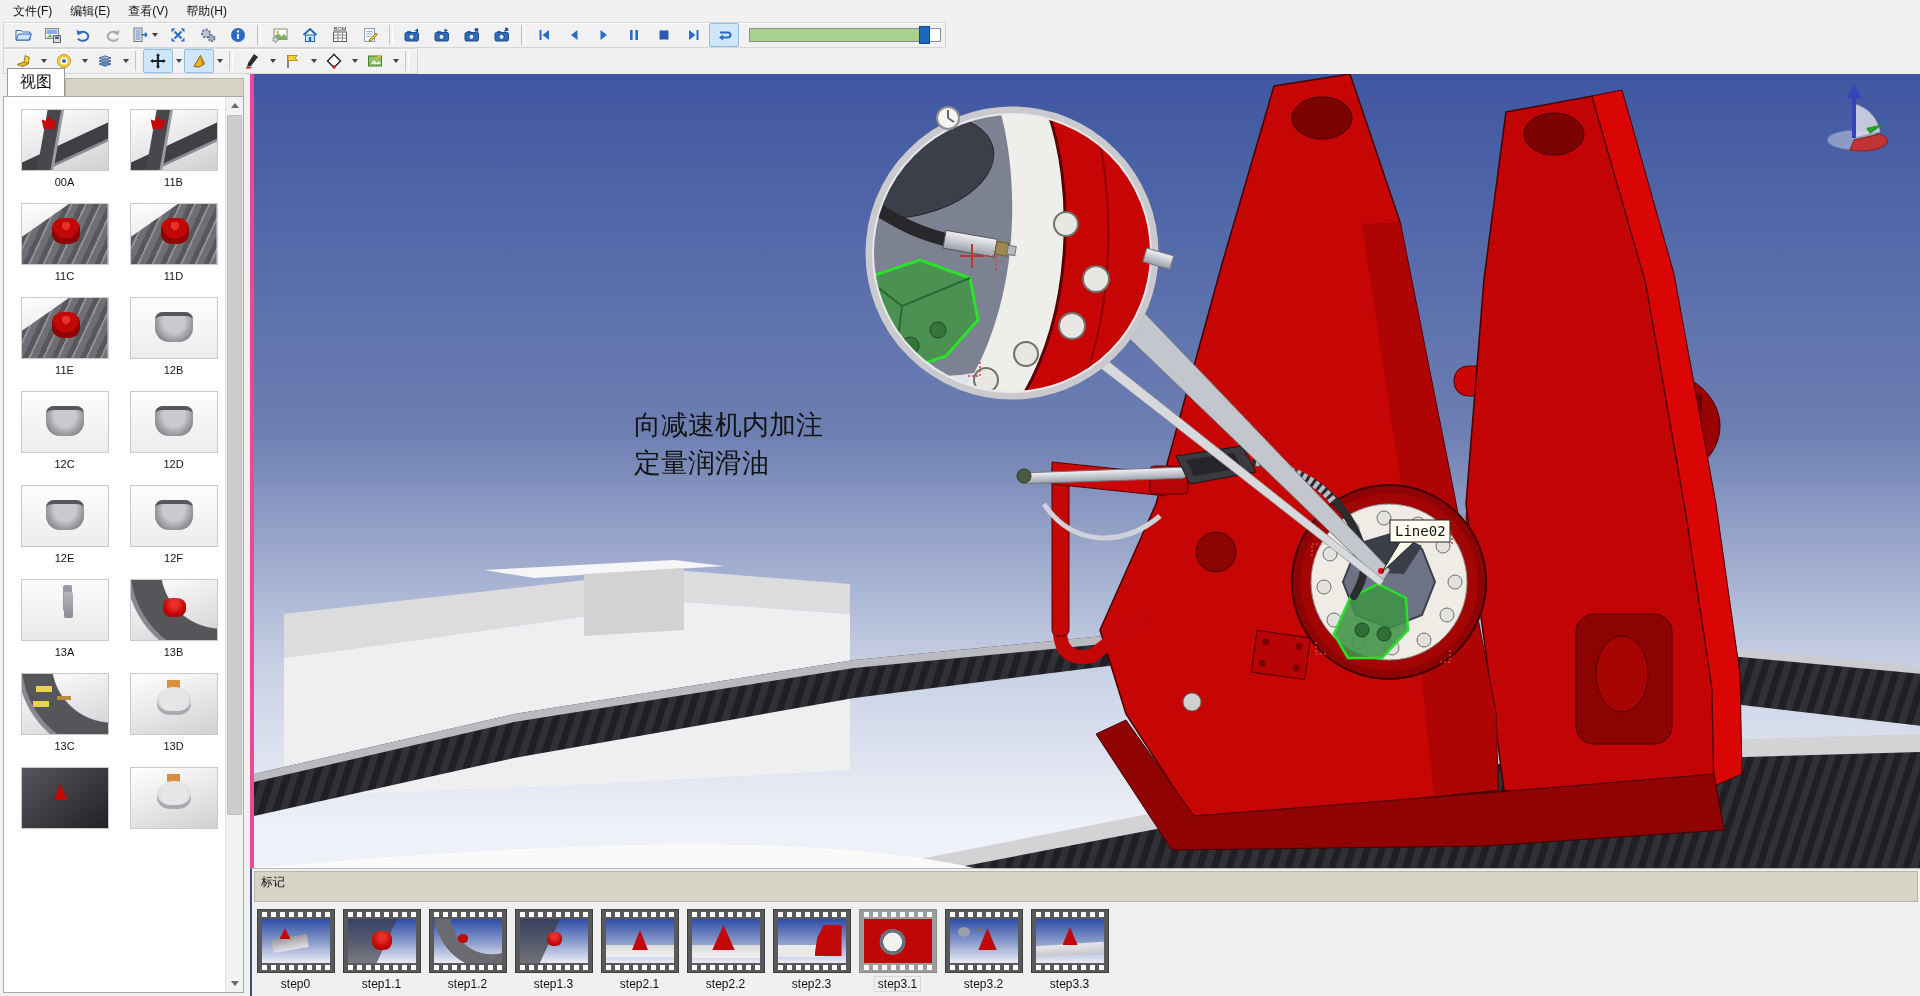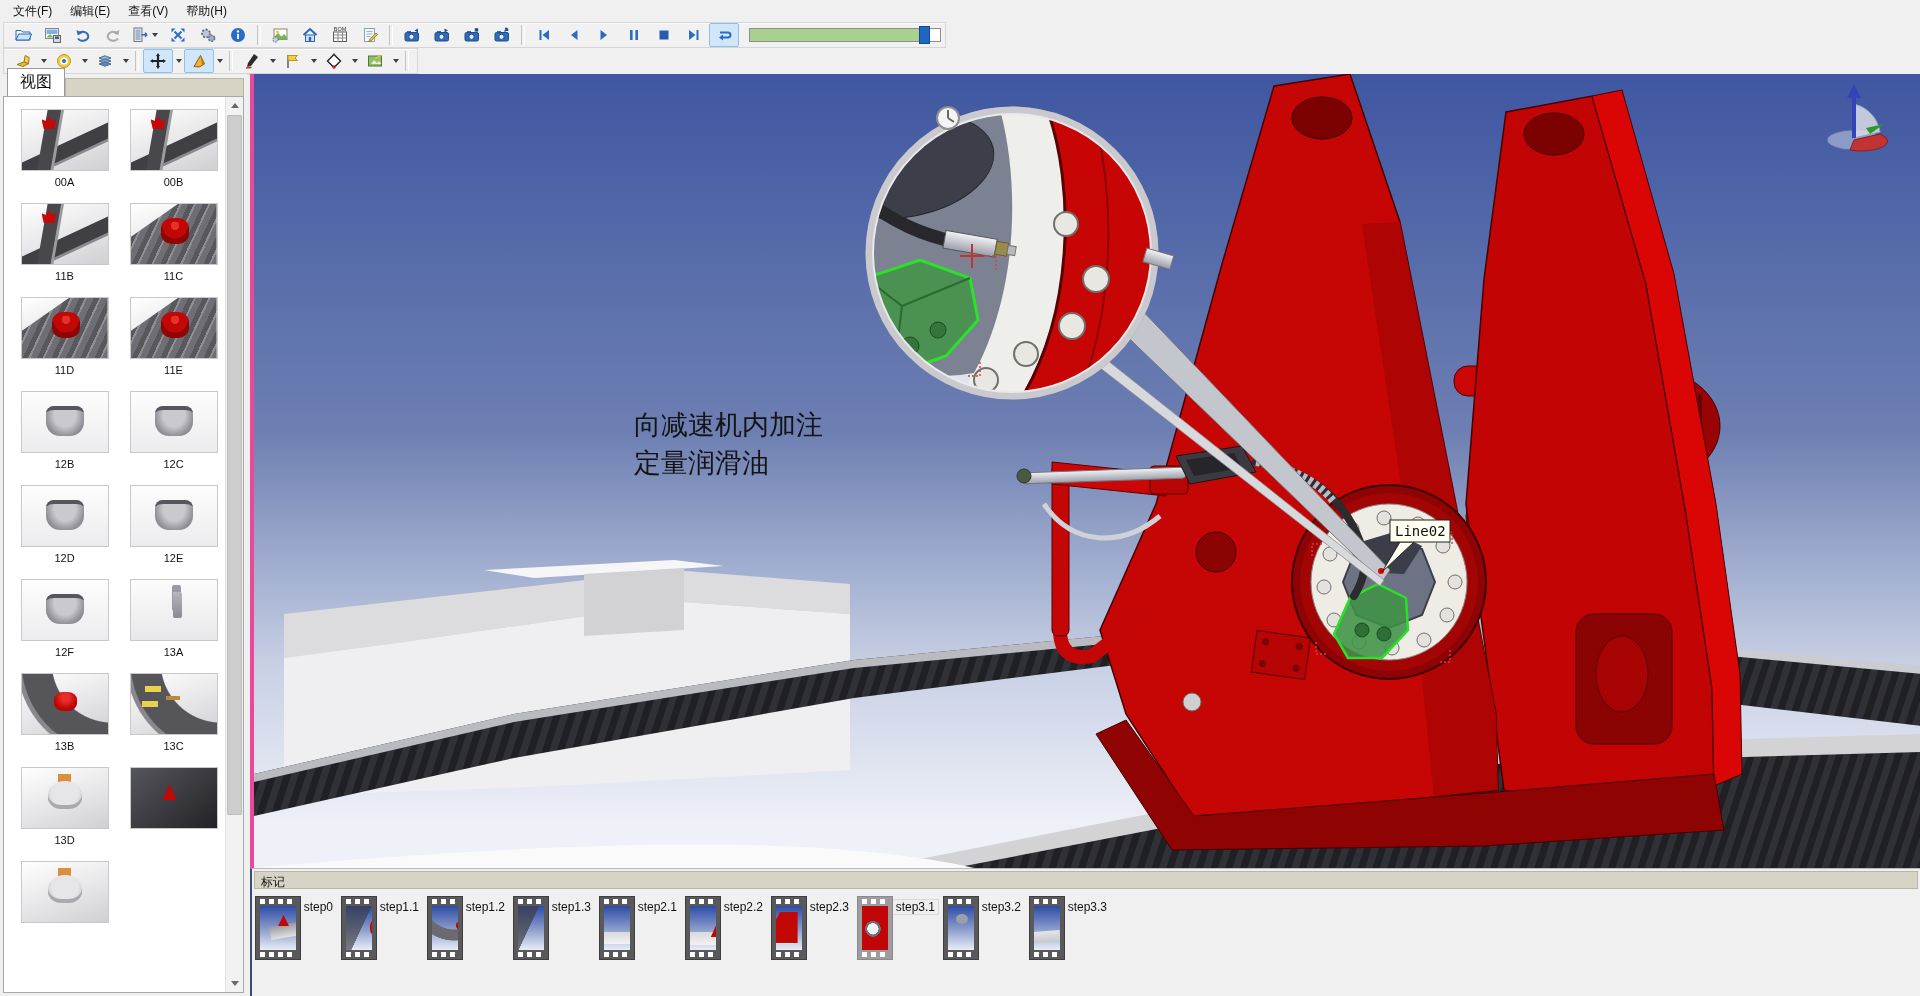--- a/index.html
+++ b/index.html
@@ -77,24 +77,24 @@
   .sb-up{top:0;} .sb-down{bottom:0;}
   .arr-up{width:0;height:0;border-left:4px solid transparent;border-right:4px solid transparent;border-bottom:5px solid #6a6a6a;}
   .arr-down{width:0;height:0;border-left:4px solid transparent;border-right:4px solid transparent;border-top:5px solid #6a6a6a;}
   .sb-thumb{position:absolute;left:1px;right:1px;top:18px;height:78%;background:#cdcdcd;border:1px solid #bdbdbd;border-radius:1px;}
   
   .viewport{position:absolute;left:250px;top:74px;right:0;height:794px;border-left:4px solid #ec4899;
             background:#40569e;overflow:hidden;}
   .viewport svg{display:block;}
   
   .marks{position:absolute;left:250px;right:0;top:868px;bottom:0;background:#f0f0f0;border-top:1px solid #b9b9b9;border-left:2px solid #3c4c74;}
-  .marks-header{height:18px;background:#d8d4c5;border:1px solid #bab6a7;margin:2px 2px 0 2px;
+  .marks-header{height:31px;background:#d8d4c5;border:1px solid #bab6a7;margin:2px 2px 0 2px;
                 font-size:12px;padding:2px 6px;box-sizing:border-box;}
   .steps{display:flex;align-items:flex-start;gap:5px;padding:7px 0 0 3px;}
-  .step{width:81px;display:flex;flex-direction:row;align-items:flex-start;}
+  .step{width:81px;display:flex;flex-direction:column;align-items:center;}
   .film{position:relative;width:78px;height:64px;background:#59595c;border:1px solid #3f3f42;
         padding:9px 4px;box-sizing:border-box;}
   .film::before,.film::after{content:"";position:absolute;left:4px;right:4px;height:5px;
         background:repeating-linear-gradient(90deg,#fff 0 5px,transparent 5px 9px);}
   .film::before{top:2px;} .film::after{bottom:2px;}
   .ft{position:relative;width:100%;height:100%;overflow:hidden;
       background:linear-gradient(#2d4ca6,#8fa0cd 55%,#e9edf6);}
   .ft::before,.ft::after{content:"";position:absolute;}
   .slabel{margin-top:4px;font-size:12px;padding:0 3px;}
   .step.selected .film{background:#9d9da0;border-color:#8a8a8d;}
@@ -382,24 +382,20 @@
       <span class="tabstrip"></span>
     </div>
     <div class="side-body">
       <div class="views">
 
           <div class="vcell">
             <div class="vt k-conv1"></div>
             <span class="vlabel">00A</span>
           </div>
 
-          <div class="vcell">
-            <div class="vt k-conv2"></div>
-            <span class="vlabel">00B</span>
-          </div>
 
 
           <div class="vcell">
             <div class="vt k-conv2"></div>
             <span class="vlabel">11B</span>
           </div>
 
           <div class="vcell">
             <div class="vt k-drum"></div>
             <span class="vlabel">11C</span>

